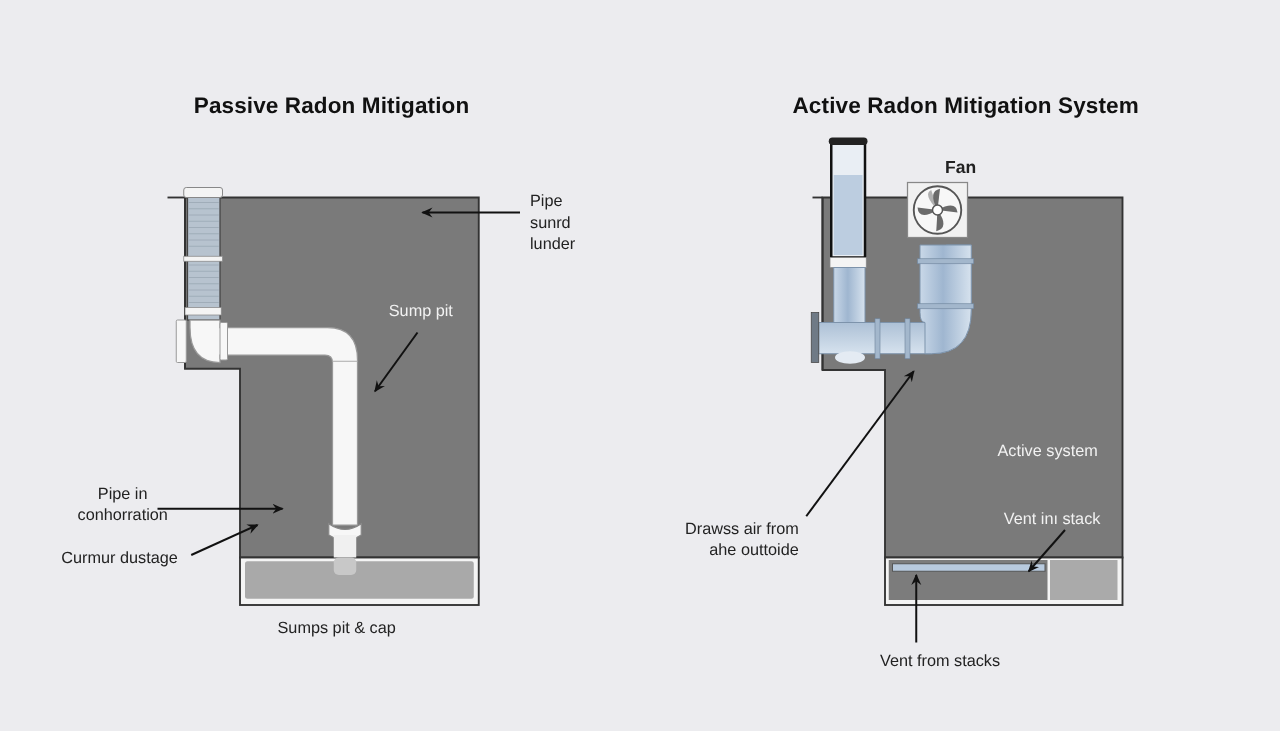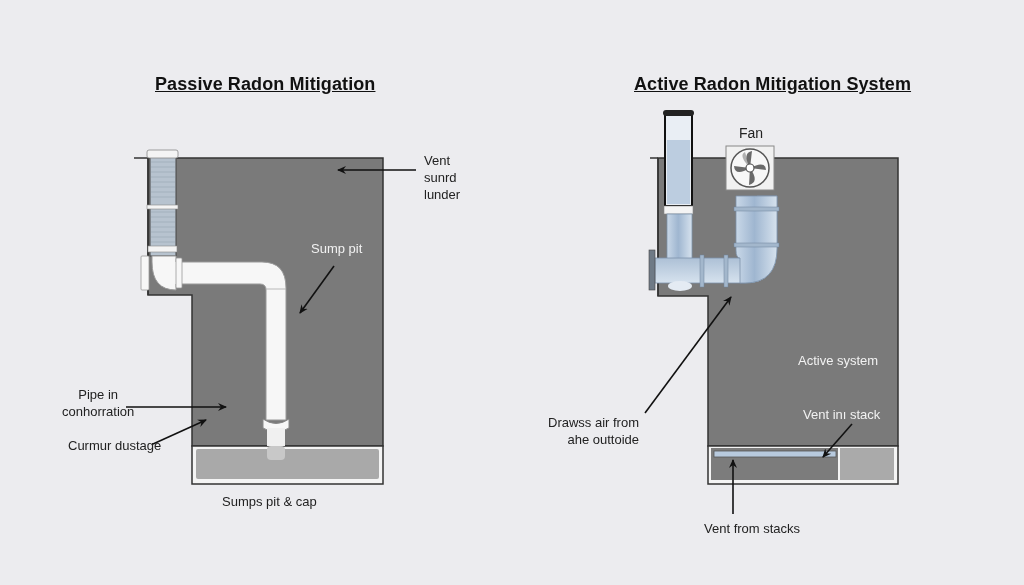--- a/index.html
+++ b/index.html
@@ -5,21 +5,20 @@
   html, body { margin: 0; padding: 0; }
   body {
     width: 1024px; height: 585px; overflow: hidden;
     background: #ececef;
     font-family: "Liberation Sans", "DejaVu Sans", sans-serif;
     position: relative;
   }
   .title {
     position: absolute; top: 74px; font-weight: bold; font-size: 18px; color: #111;
     letter-spacing: 0.1px;
-    text-decoration: underline;
   }
   .lbl { position: absolute; font-size: 13px; color: #222; line-height: 17px; }
   .lbl.light { color: #f2f2f2; text-align: right; }
   svg.diagram { position: absolute; left: 0; top: 0; }
 </style>
 </head>
 <body>
 
 <div class="title" style="left:155px;">Passive Radon Mitigation</div>
 <div class="title" style="left:634px;">Active Radon Mitigation System</div>
@@ -128,32 +127,32 @@
       <circle cx="750" cy="168" r="4" fill="#fff" stroke="#555" stroke-width="1.2"></circle>
     </g>
 
     <line x1="645" y1="413" x2="731" y2="297" stroke="#111" stroke-width="1.6" marker-end="url(#arr)"></line>
     <line x1="852" y1="424" x2="823" y2="457" stroke="#111" stroke-width="1.6" marker-end="url(#arr)"></line>
     <line x1="733" y1="514" x2="733" y2="460" stroke="#111" stroke-width="1.6" marker-end="url(#arr)"></line>
   </g>
 </svg>
 
 <div class="lbl" style="left:424px; top:152px;">
-  <div>Vent</div>
+  <div>Pipe</div>
   <div>sunrd</div>
   <div>lunder</div>
 </div>
 <div class="lbl light" style="left:311px; top:240px;">Sump pit</div>
 <div class="lbl" style="left:34px; top:386px; text-align:center;margin-left:28px;">
   <div>Pipe in</div>
   <div>conhorration</div>
 </div>
-<div class="lbl" style="left:49px; top:437px;margin-left:19px;">Curmur dustage</div>
+<div class="lbl" style="left:49px; top:437px;">Curmur dustage</div>
 <div class="lbl" style="left:222px; top:493px;">Sumps pit &amp; cap</div>
 
-<div class="lbl" style="left:739px; top:125px; font-weight:normal; font-size:14px;">Fan</div>
+<div class="lbl" style="left:756px; top:125px; font-weight:bold; font-size:14px;">Fan</div>
 <div class="lbl light" style="left:798px; top:352px;">Active system</div>
 <div class="lbl light" style="left:803px; top:406px;">Vent inı stack</div>
 <div class="lbl" style="left:548px; top:414px; text-align:right;">
   <div>Drawss air from</div>
   <div>ahe outtoide</div>
 </div>
 <div class="lbl" style="left:704px; top:520px;">Vent from stacks</div>
 
 </body></html>

